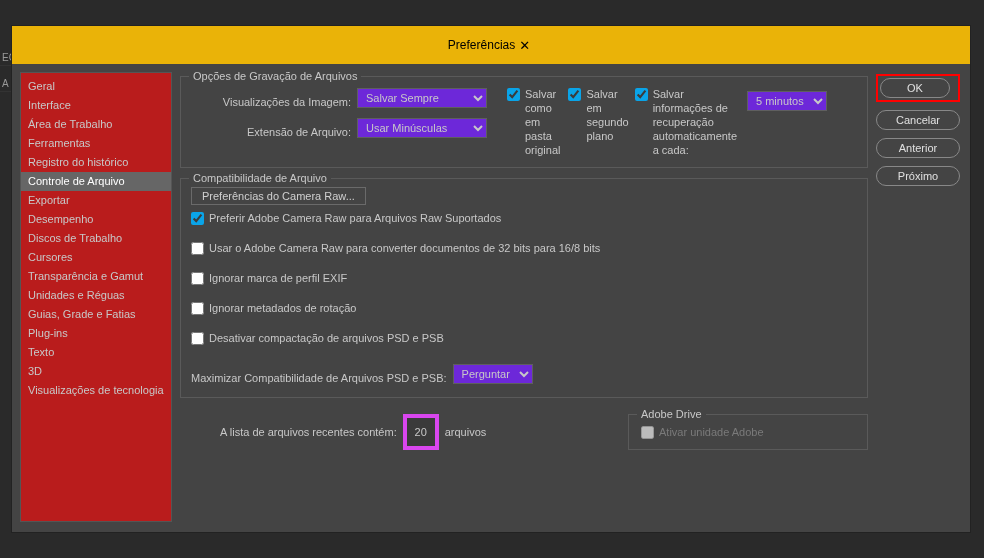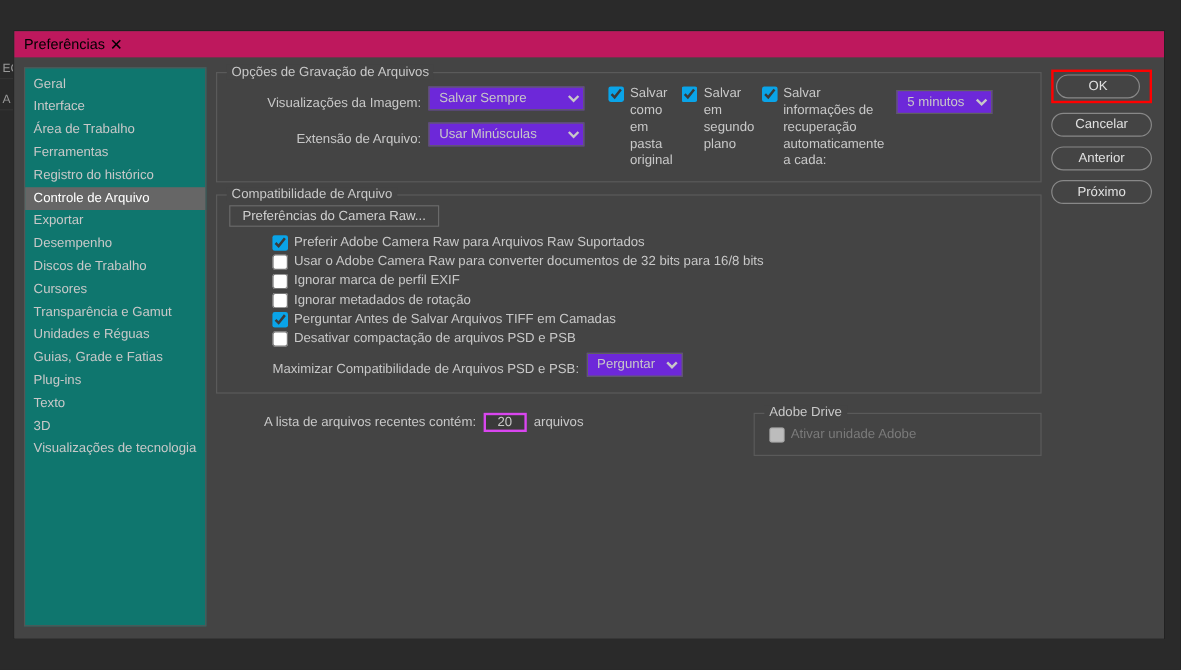--- a/index.html
+++ b/index.html
@@ -1,45 +1,45 @@
 <!DOCTYPE html>
 <html><head>
 <meta charset="utf-8">
 <style>
 * { box-sizing: border-box; margin: 0; padding: 0; }
 body { font-family: "Segoe UI", Tahoma, sans-serif; font-size: 11px; background: #1a1a1a; width: 984px; height: 558px; overflow: hidden; position: relative; }
 .backdrop { position: absolute; inset: 0; background: #2a2a2a; }
 .dialog { position: absolute; left: 11px; top: 25px; width: 960px; height: 508px; background: #444444; border: 1px solid #222; display: flex; flex-direction: column; }
-.titlebar { height: 22px; background: #be185d; display: flex; align-items: center; padding: 0 8px; justify-content: flex-start; }
+.titlebar { height: 38px; background: #eab308; display: flex; align-items: center; padding: 0 8px; justify-content: center; }
 .titlebar-text { color: #000; font-size: 12px; }
 .close-x { font-size: 13px; color: #000; cursor: pointer; padding: 0 4px; }
 .body { flex: 1; display: flex; background: #444444; padding: 8px 10px 10px 8px; gap: 8px; }
-.sidebar { width: 152px; background: #0f766e; border: 1px solid #555; padding: 4px 0; }
+.sidebar { width: 152px; background: #b91c1c; border: 1px solid #555; padding: 4px 0; }
 .side-item { padding: 2px 7px; color: #c8c8c8; cursor: pointer; font-size: 11px; line-height: 15px; }
 .side-item.sel { background: #666666; color: #fff; }
 .content { flex: 1; color: #c8c8c8; display: flex; flex-direction: column; gap: 6px; }
 .group { border: 1px solid #5a5a5a; padding: 8px 10px 10px 10px; position: relative; margin-top: 4px; }
 .group-title { position: absolute; top: -7px; left: 8px; background: #444444; padding: 0 4px; font-size: 11px; color: #c8c8c8; }
 .row { display: flex; align-items: flex-end; gap: 6px; margin: 3px 0; }
 .label-right { text-align: right; width: 160px; color: #c8c8c8; }
 select { background: #6d28d9; color: #c8c8c8; border: 1px solid #5f5f5f; font-size: 11px; padding: 1px 4px; height: 20px; }
 select.w1 { width: 130px; }
 select.w2 { width: 80px; }
-input[type="text"] { background: #3a3a3a; color: #c8c8c8; border: 2px solid #d946ef; font-size: 11px; padding: 2px 4px; width: 36px; text-align: center; height: 16px; }
+input[type="text"] { background: #3a3a3a; color: #c8c8c8; border: 4px solid #d946ef; font-size: 11px; padding: 2px 4px; width: 36px; text-align: center; height: 36px; }
 .cb { display: flex; align-items: flex-start; gap: 5px; color: #c8c8c8; font-size: 11px; line-height: 14px; }
 .cb input { margin-top: 1px; accent-color: #0aa4e8; }
 .btn { background: #444; border: 1px solid #888; color: #e0e0e0; border-radius: 10px; padding: 3px 14px; font-size: 11px; cursor: pointer; min-width: 70px; text-align: center; }
 .btn-flat { background: #444; border: 1px solid #6a6a6a; color: #d0d0d0; padding: 2px 10px; font-size: 11px; cursor: pointer; }
 .right-col { width: 84px; display: flex; flex-direction: column; gap: 8px; align-items: stretch; padding-top: 2px; }
 .highlight-ok { border: 2px solid #ff0000; padding: 2px; display: inline-block; }
 .top-grid { display: flex; gap: 20px; }
 .top-left { display: flex; flex-direction: column; gap: 4px; }
 .top-right { display: flex; flex-direction: row; gap: 6px; padding-top: 2px; }
 .interval-row { display: flex; justify-content: flex-end; padding-right: 30px; margin-top: 4px; }
-.compat-list { display: flex; flex-direction: column; gap: 2px; margin-top: 6px; margin-left: 36px; }
+.compat-list { display: flex; flex-direction: column; gap: 16px; margin-top: 6px; }
 .drive-box { border: 1px solid #5a5a5a; padding: 10px 12px; position: relative; width: 240px; }
 .drive-box .cb { color: #7a7a7a; }
 .bottom-row { display: flex; align-items: flex-start; gap: 40px; margin-top: 10px; }
 .recent { display: flex; align-items: center; gap: 6px; margin-left: 40px; }
 .side-edge { position: absolute; left: 0; top: 50px; color: #999; font-size: 10px; writing-mode: horizontal-tb; }
 .side-edge div { padding: 2px 0 2px 2px; border-bottom: 1px solid #333; }
 </style>
 </head>
 <body>
 
@@ -126,24 +126,20 @@
             </label>
           <label class="cb">
               <input type="checkbox" style="">
               <span>Ignorar marca de perfil EXIF</span>
             </label>
           <label class="cb">
               <input type="checkbox" style="">
               <span>Ignorar metadados de rotação</span>
             </label>
           <label class="cb">
-              <input type="checkbox" checked="" style="">
-              <span>Perguntar Antes de Salvar Arquivos TIFF em Camadas</span>
-            </label>
-          <label class="cb">
               <input type="checkbox" style="">
               <span>Desativar compactação de arquivos PSD e PSB</span>
             </label>
           <div class="row">
             <span>Maximizar Compatibilidade de Arquivos PSD e PSB:</span>
             <select class="w2"><option>Perguntar</option></select>
           </div>
         </div>
       </div>
 

